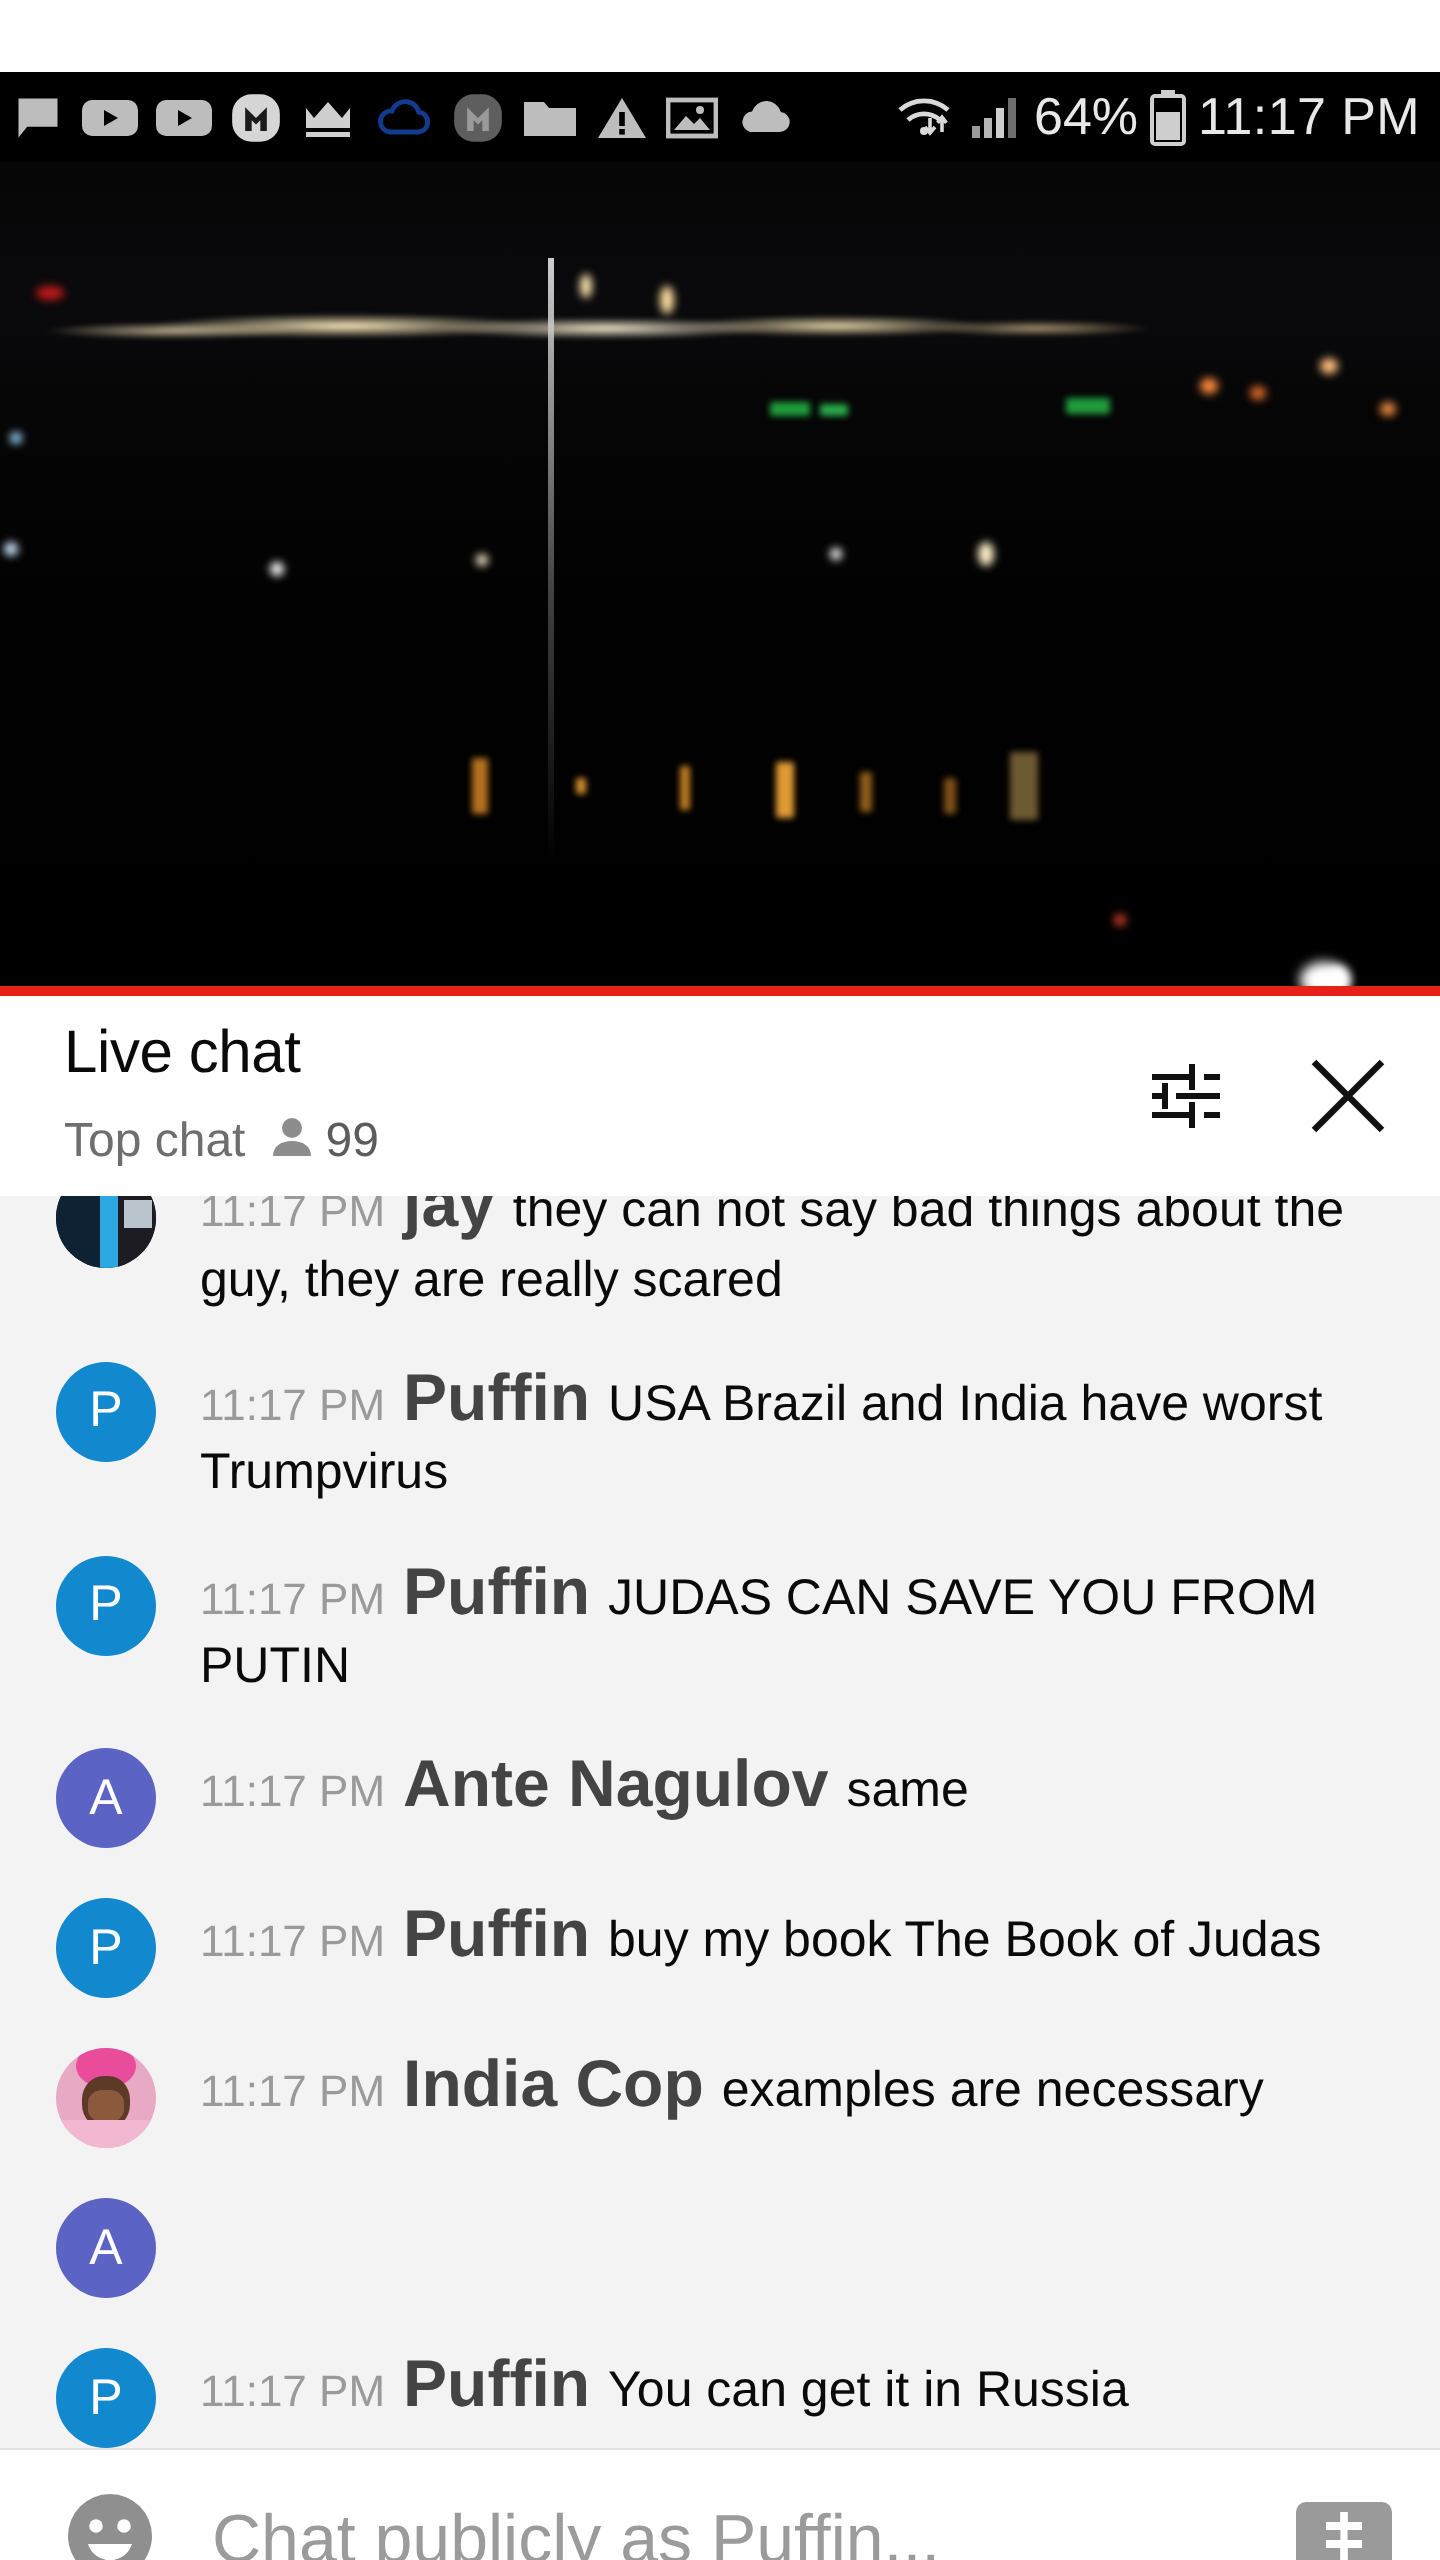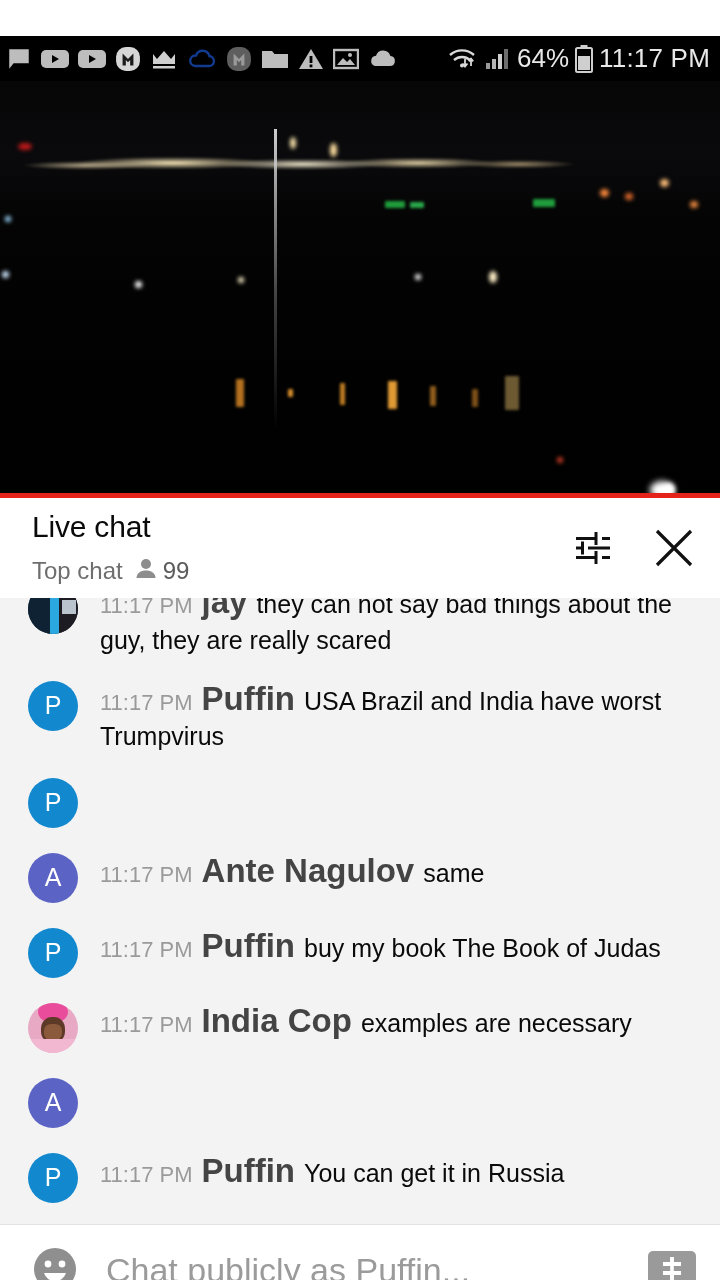--- a/index.html
+++ b/index.html
@@ -314,20 +314,23 @@
         </div>
       </div>
       <div class="msg">
         <div class="avatar" style="background: rgb(18, 136, 206);">P</div>
         <div class="msg-body">
           <div class="msg-line"><span class="ts">11:17 PM</span><span class="sp"></span><span class="author">Puffin</span><span class="sp"></span><span class="text">USA Brazil and India have worst Trumpvirus</span></div>
         </div>
       </div>
       <div class="msg">
         <div class="avatar" style="background: rgb(18, 136, 206);">P</div>
+        <div class="msg-body">
+          <div class="msg-line"><span class="ts">11:17 PM</span><span class="sp"></span><span class="author">Puffin</span><span class="sp"></span><span class="text">JUDAS CAN SAVE YOU FROM PUTIN</span></div>
+        </div>
       </div>
       <div class="msg">
         <div class="avatar" style="background: rgb(91, 99, 196);">A</div>
         <div class="msg-body">
           <div class="msg-line"><span class="ts">11:17 PM</span><span class="sp"></span><span class="author">Ante Nagulov</span><span class="sp"></span><span class="text">same</span></div>
         </div>
       </div>
       <div class="msg">
         <div class="avatar" style="background: rgb(18, 136, 206);">P</div>
         <div class="msg-body">

